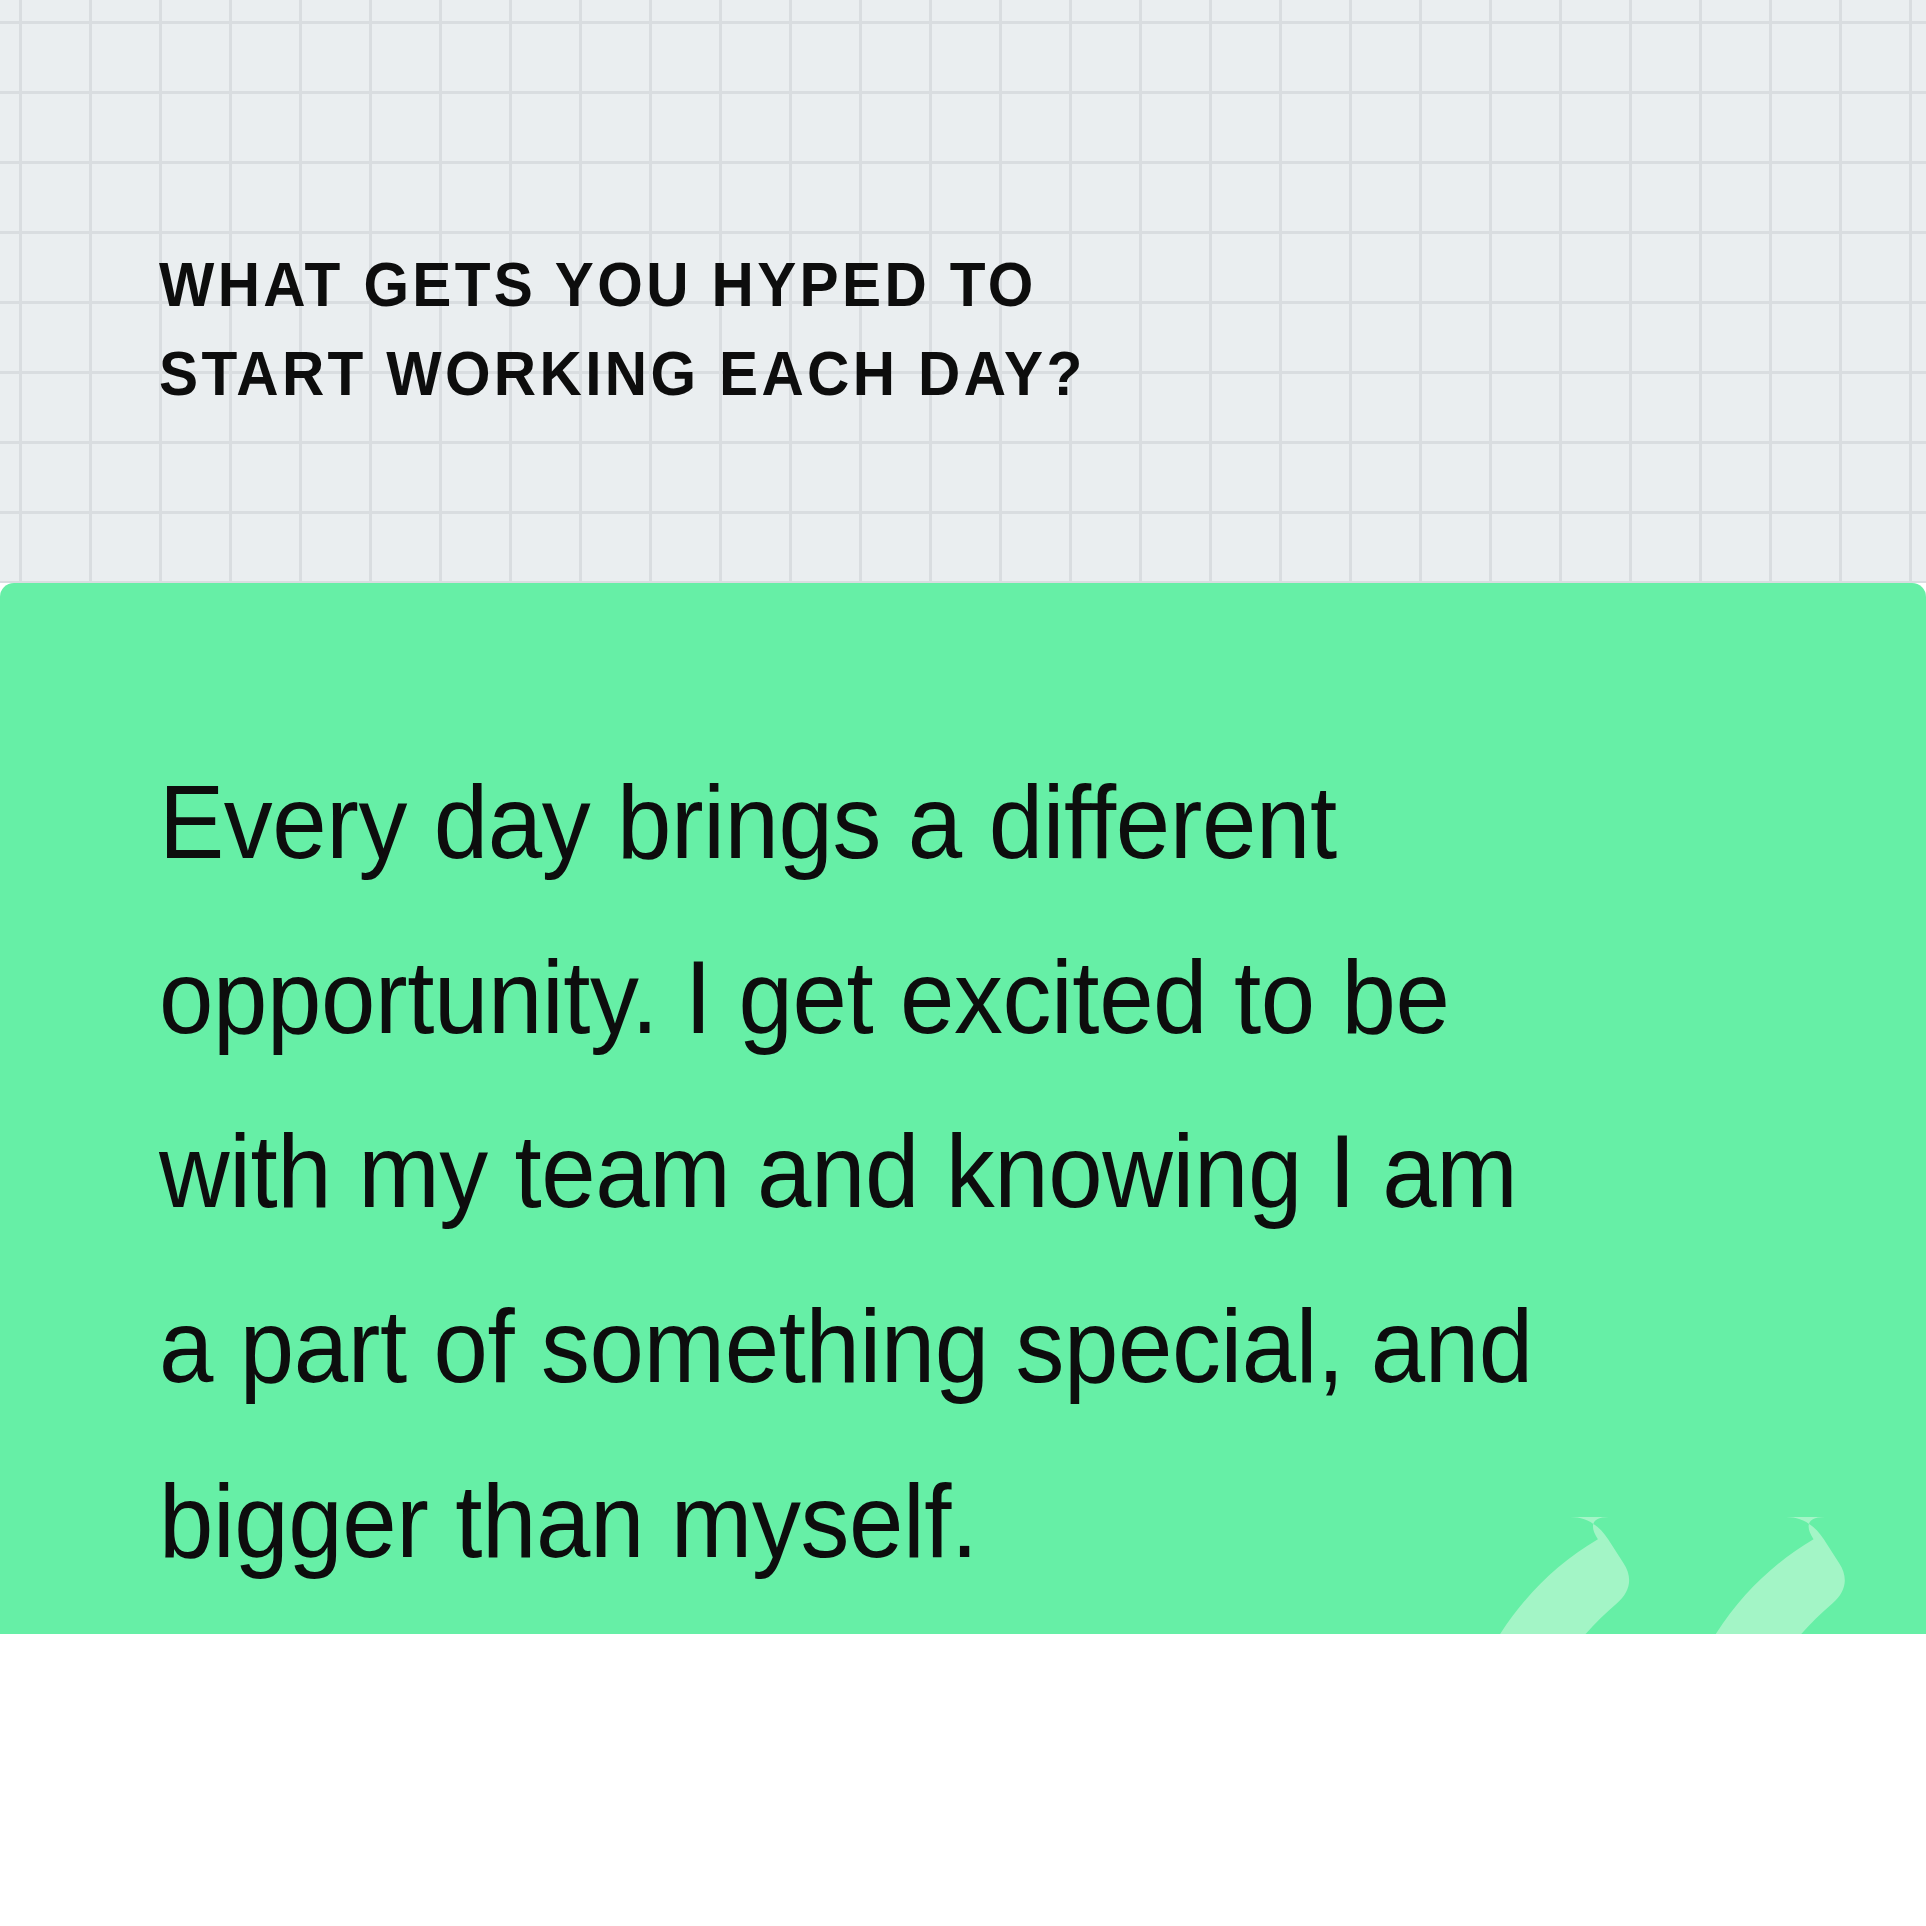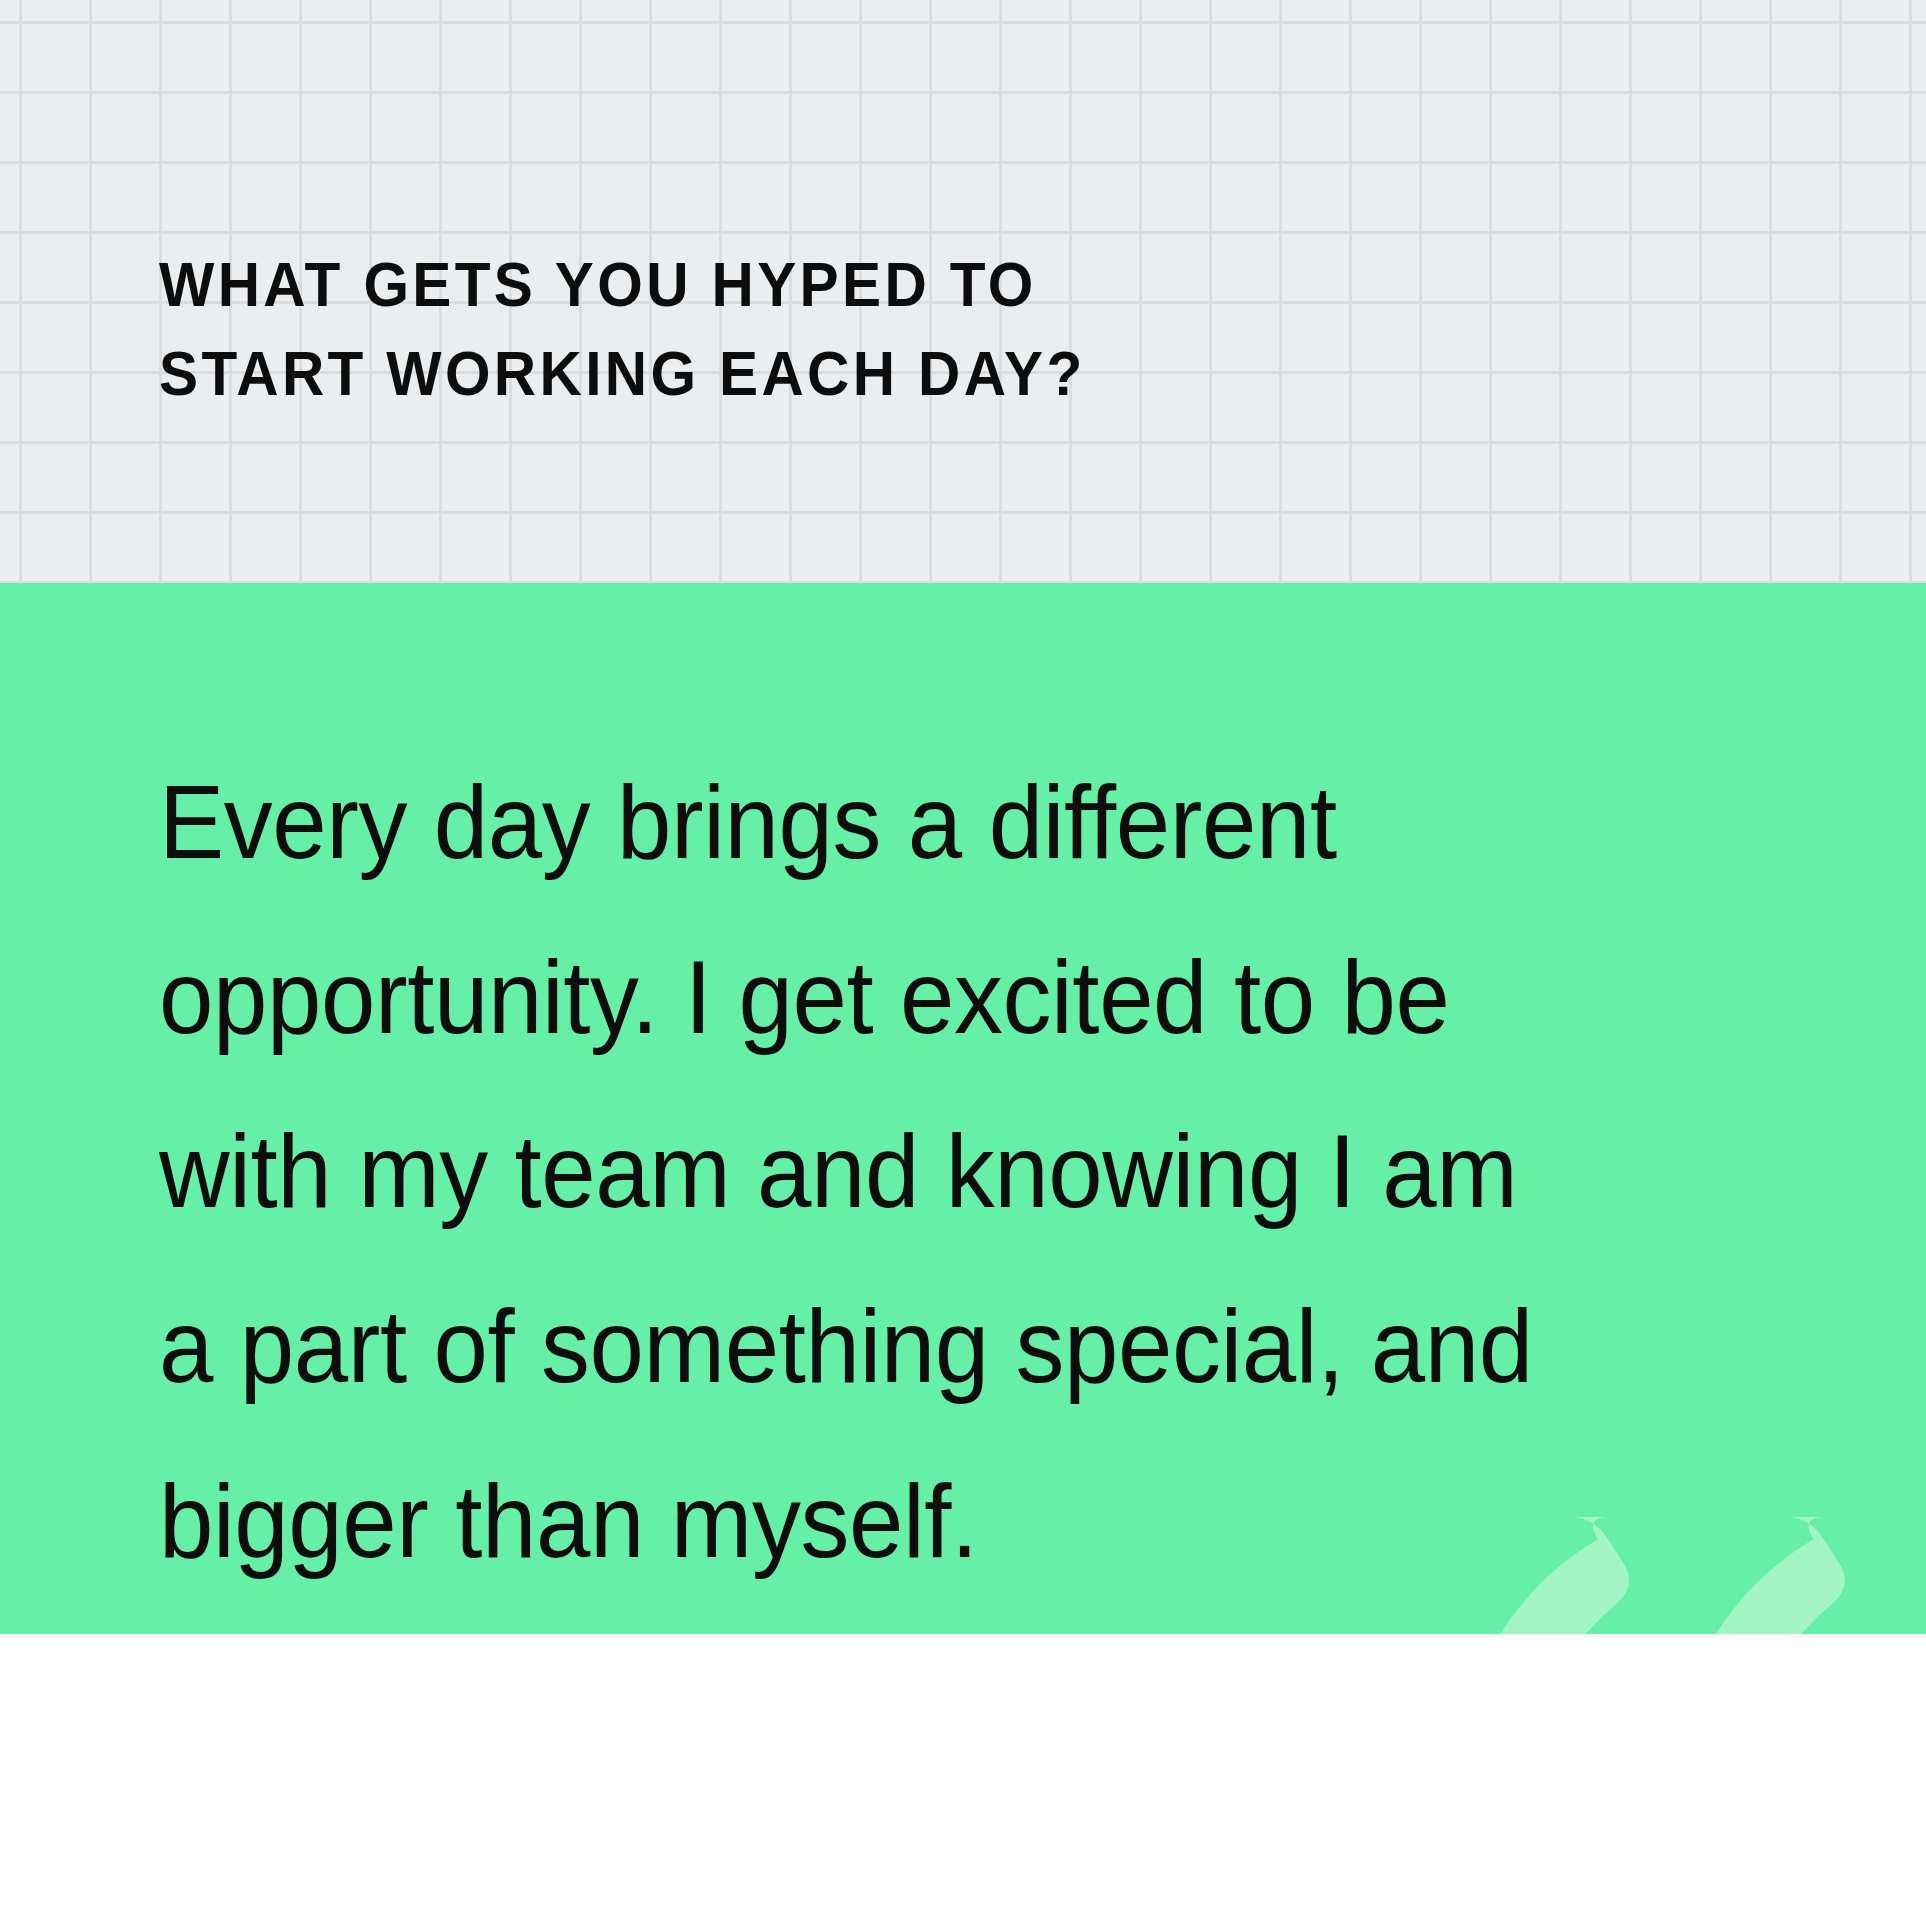--- a/index.html
+++ b/index.html
@@ -59,20 +59,21 @@
 
   
   #quote-section {
     position: absolute;
     left: 0;
     top: 583px;
     width: 1926px;
     height: 1343px;
     background-color: #66efa6;
     overflow: hidden;
+    border-radius: 14px;
   }
 
   #decor-quote-mark {
     position: absolute;
     right: 50px;
     bottom: 41px;
     width: 445px;
     height: 368px;
     pointer-events: none;
   }

